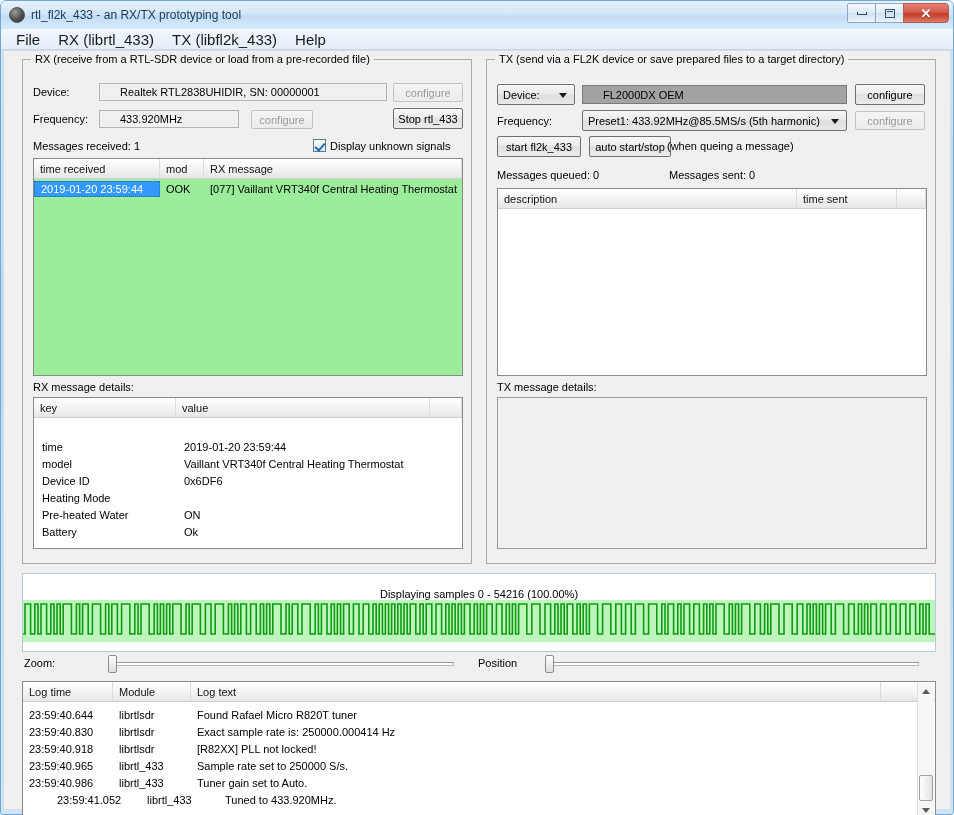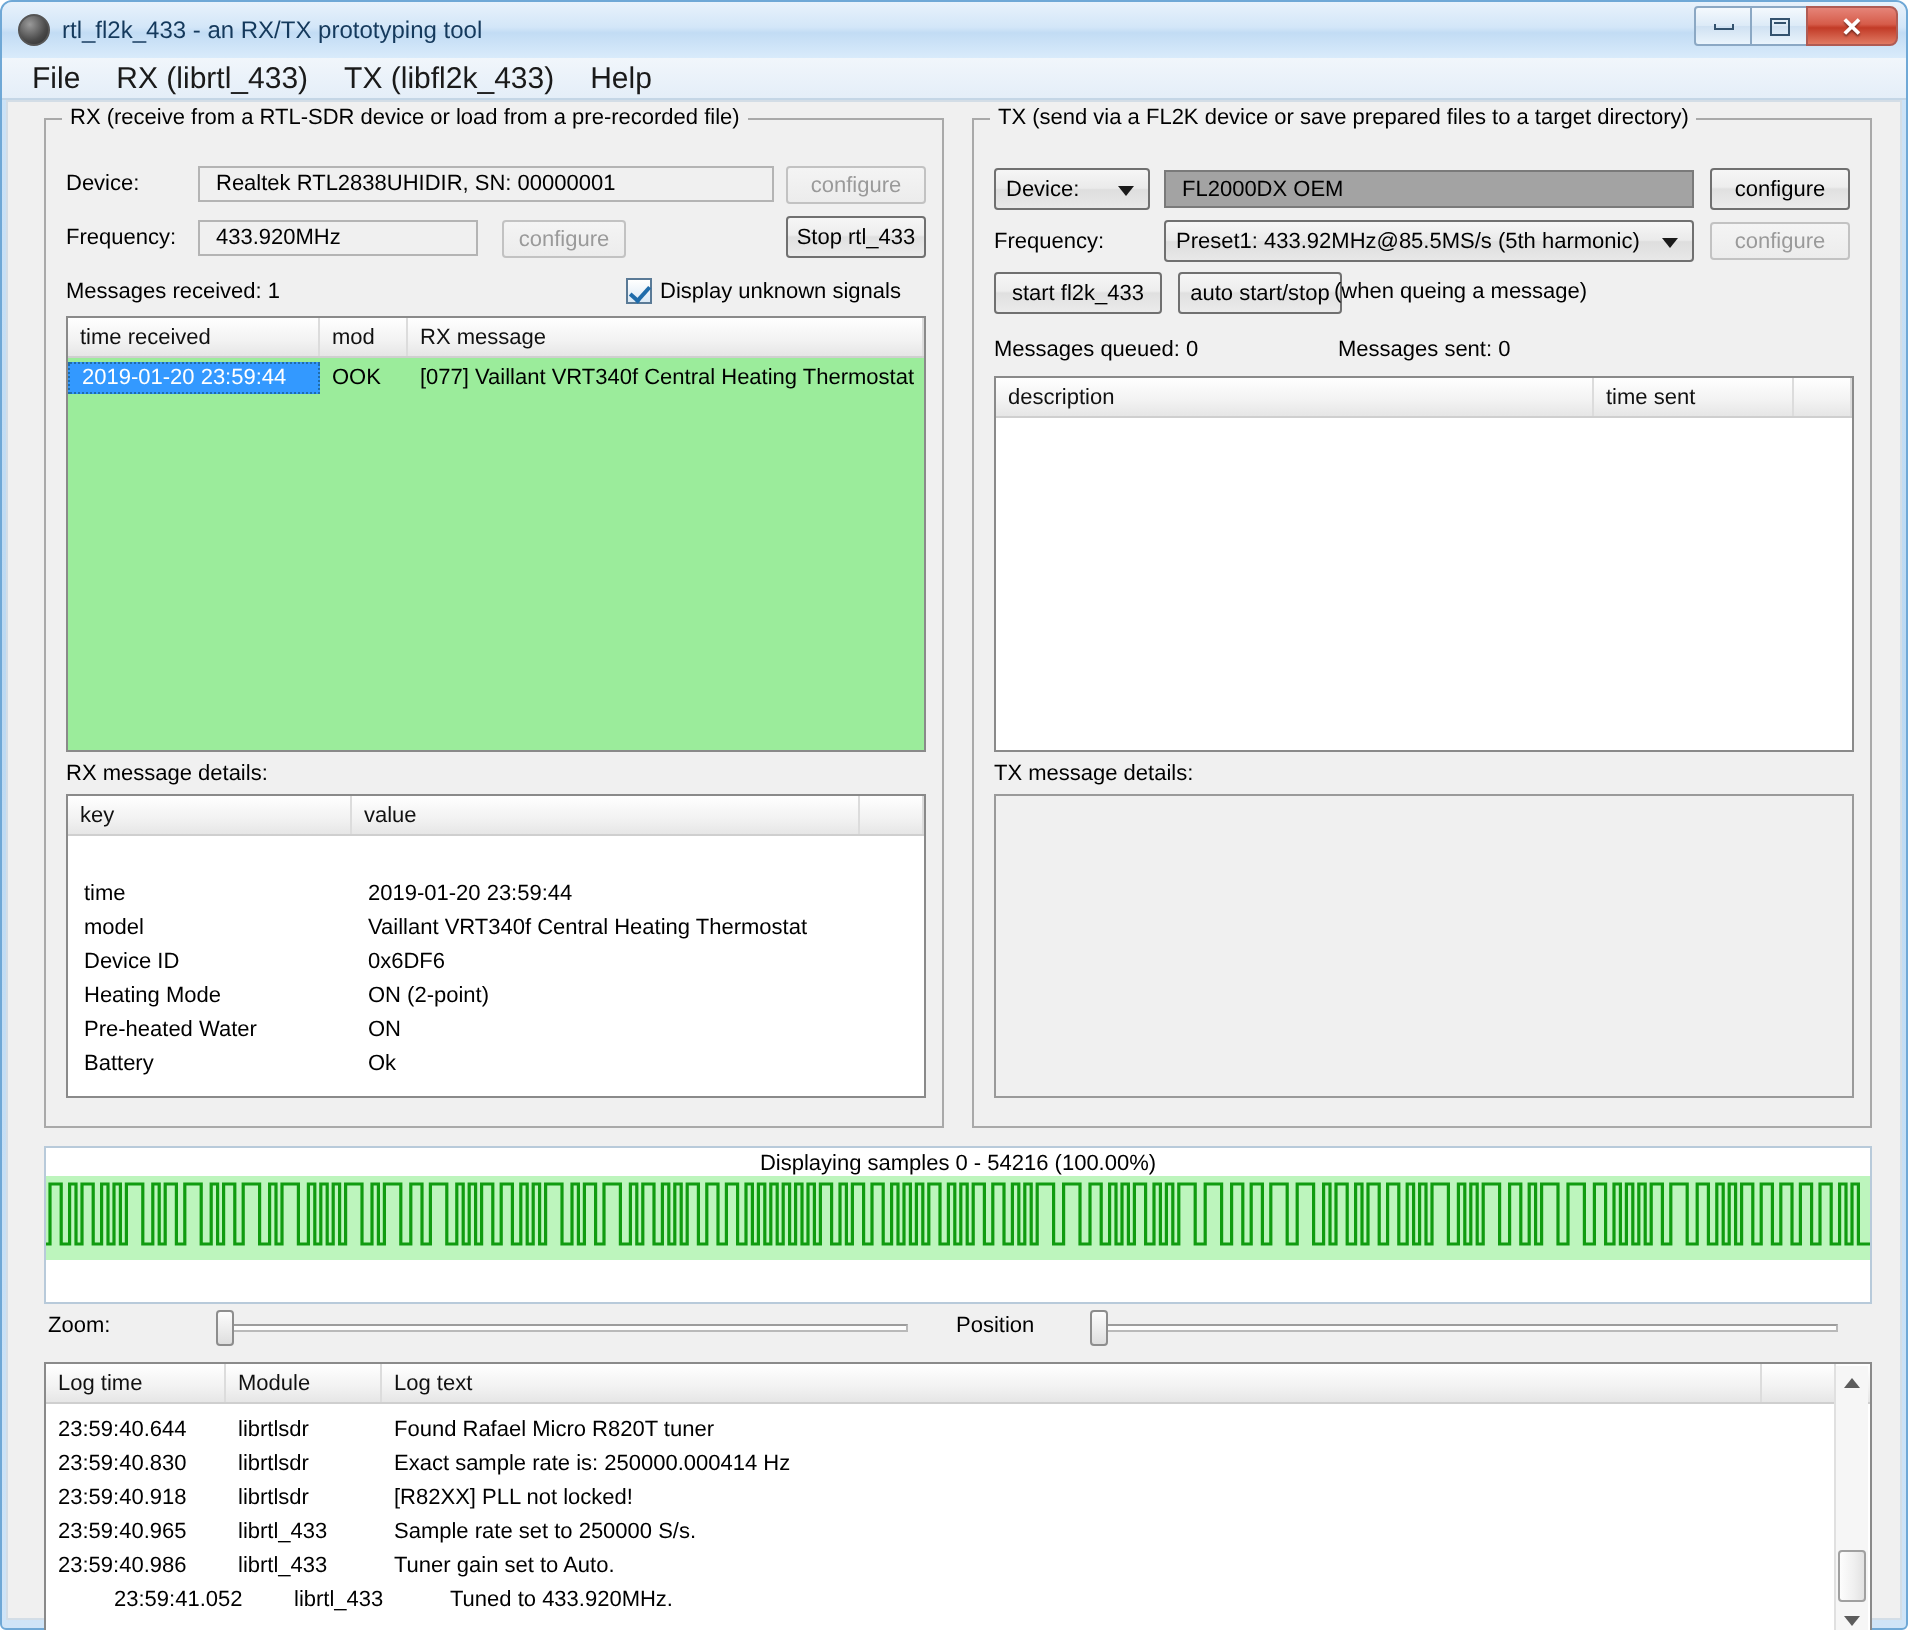--- a/index.html
+++ b/index.html
@@ -113,21 +113,21 @@
   
   .label { font-size: 11px; color: #000; white-space: nowrap; }
 
   .textfield {
     box-sizing: border-box;
     border: 1px solid #b4b4b4;
     background: #f0f0f0;
     color: #000;
     font-size: 11px;
     display: flex; align-items: center;
-    padding-left: 8px;
+    padding-left: 20px;
     white-space: nowrap;
     overflow: hidden;
   }
   .textfield.white { background: #a3a3a3; border-color: #7a7a7a; }
 
   .btn {
     box-sizing: border-box;
     border: 1px solid #707070;
     border-radius: 2px;
     background: linear-gradient(to bottom, #f6f6f6 0%, #ededed 45%, #e0e0e0 50%, #ebebeb 100%);
@@ -225,21 +225,21 @@
 
   
   .disabled-panel {
     box-sizing: border-box;
     border: 1px solid #9a9a9a;
     background: #f0f0f0;
   }
   .wave-caption {
     text-align: center;
     font-size: 11px;
-    padding-top: 2px;
+    padding-top: 14px;
     color: #000;
   }
   .wave-canvas { width: 100%; display: block; }
 
   
   .slider-track {
     position: absolute;
     height: 4px;
     box-sizing: border-box;
     border: 1px solid #b9b9b9;
@@ -361,21 +361,20 @@
           <div class="detail-row">
             <div style="width:142px;">model</div>
             <div style="flex:1;">Vaillant VRT340f Central Heating Thermostat</div>
           </div>
           <div class="detail-row">
             <div style="width:142px;">Device ID</div>
             <div style="flex:1;">0x6DF6</div>
           </div>
           <div class="detail-row">
             <div style="width:142px;">Heating Mode</div>
-            <div style="flex:1;">ON (2-point)</div>
           </div>
           <div class="detail-row">
             <div style="width:142px;">Pre-heated Water</div>
             <div style="flex:1;">ON</div>
           </div>
           <div class="detail-row">
             <div style="width:142px;">Battery</div>
             <div style="flex:1;">Ok</div>
           </div>
         </div>

